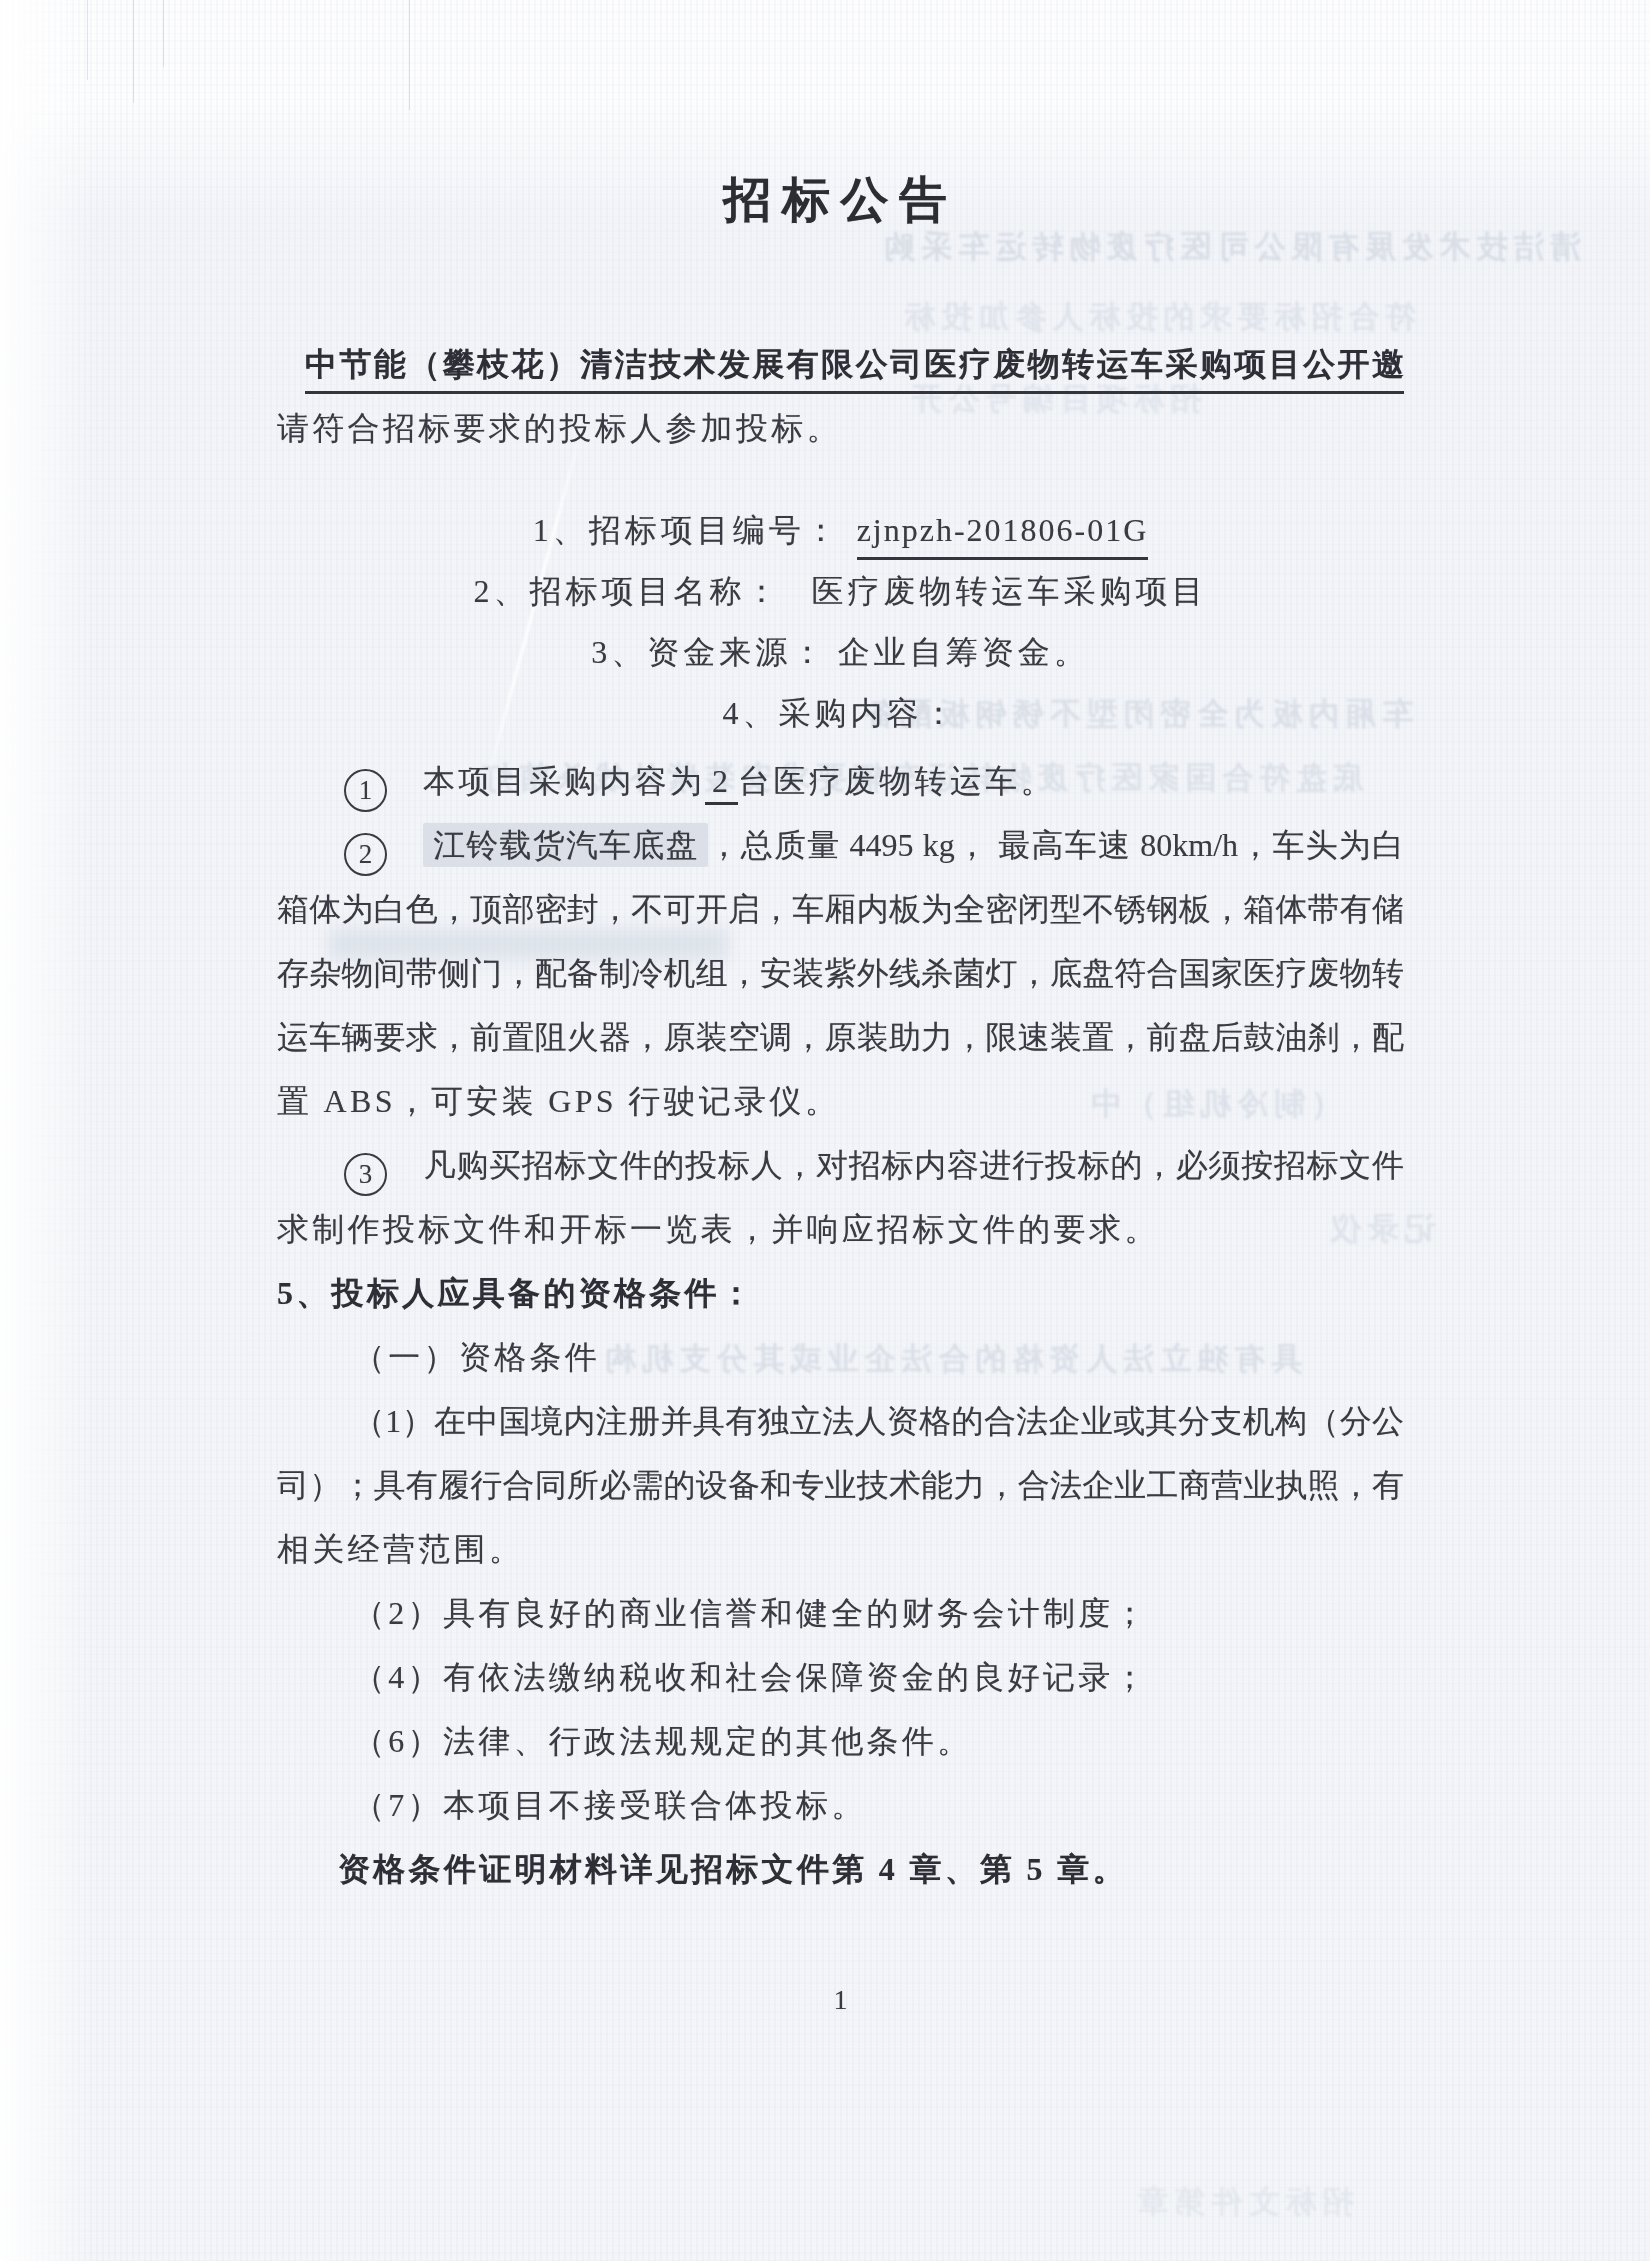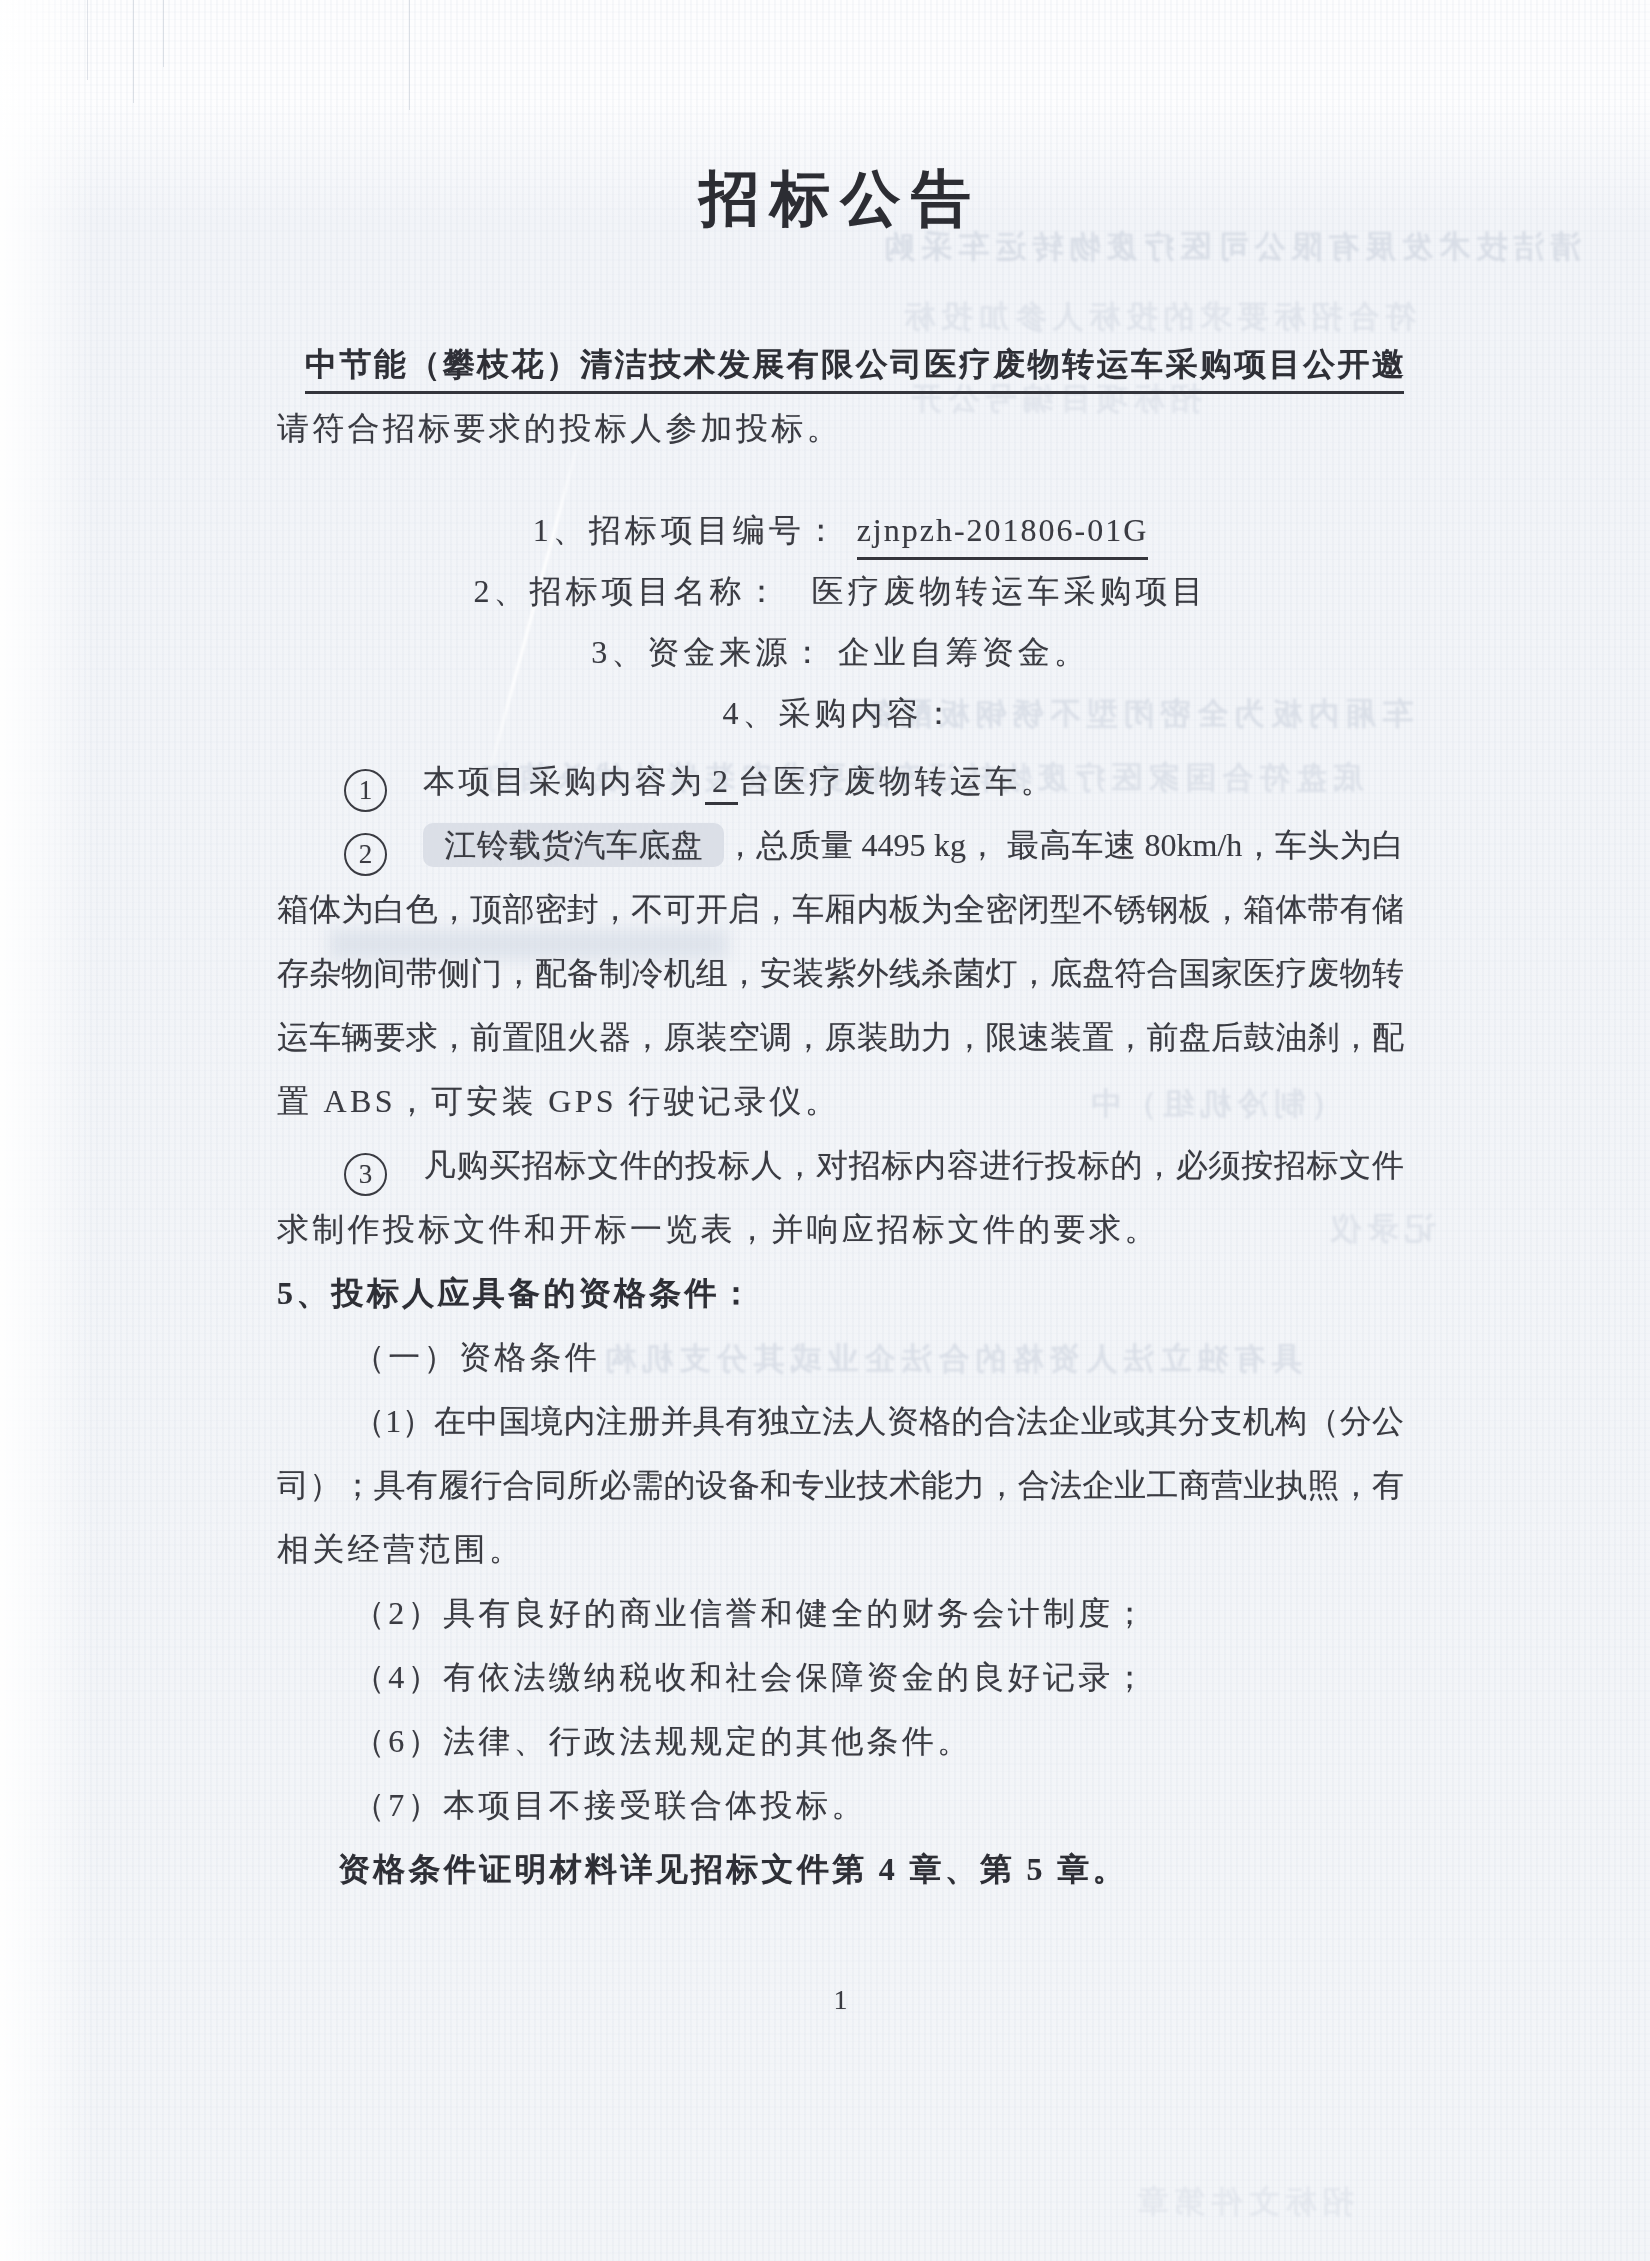--- a/index.html
+++ b/index.html
@@ -58,21 +58,21 @@
   
   .content{
     position:relative;z-index:2;
     padding:165px 246px 0 277px;  
     font-size:32px;
     text-shadow:0 0 0.7px rgba(58,59,66,.35);
   }
   .title{
     height:69px;line-height:69px;
     text-align:center;
-    font-size:60px;font-weight:bold;
+    font-size:48px;font-weight:bold;
     letter-spacing:10.6px;
     color:#2c2d33;
     margin:0 0 98px 0;
   }
   .line{height:64px;line-height:64px;overflow:hidden;letter-spacing:3.3px;}
   .fill{text-align:justify;text-align-last:justify;letter-spacing:0;}
   .bold{font-weight:bold;color:#2e2f36;}
   .uline{border-bottom:3.3px solid #34353c;padding-bottom:9px;}
   .indent1{padding-left:28px;}   
   .indent2{padding-left:67px;}  
@@ -82,21 +82,21 @@
   .items{margin-top:40px;text-align:center;}
   .gap-sm{margin-top:5.3px;}
   .circ{
     display:inline-flex;align-items:center;justify-content:center;
     width:39px;height:39px;
     border:2px solid currentColor;border-radius:50%;
     font-size:27px;line-height:1;letter-spacing:0;
     vertical-align:-6.7px;
     margin-right:36px;
   }
-  .hl{background:#dbdfe7;padding:4px 21px;border-radius:10px;}
+  .hl{background:#dbdfe7;padding:4px 9px;border-radius:2px;}
   .code{letter-spacing:2px;margin-left:16px;}
   .val-gap{margin-left:30px;}
   .val-gap-sm{margin-left:10.6px;}
   .qty{border-bottom:3.3px solid #34353c;padding:0 6.7px 2.7px 6.7px;}
   .pagenum{
     margin-top:67px;height:64px;line-height:64px;
     text-align:center;font-size:28px;letter-spacing:0;
     color:#3a3b42;
   }
 </style>

